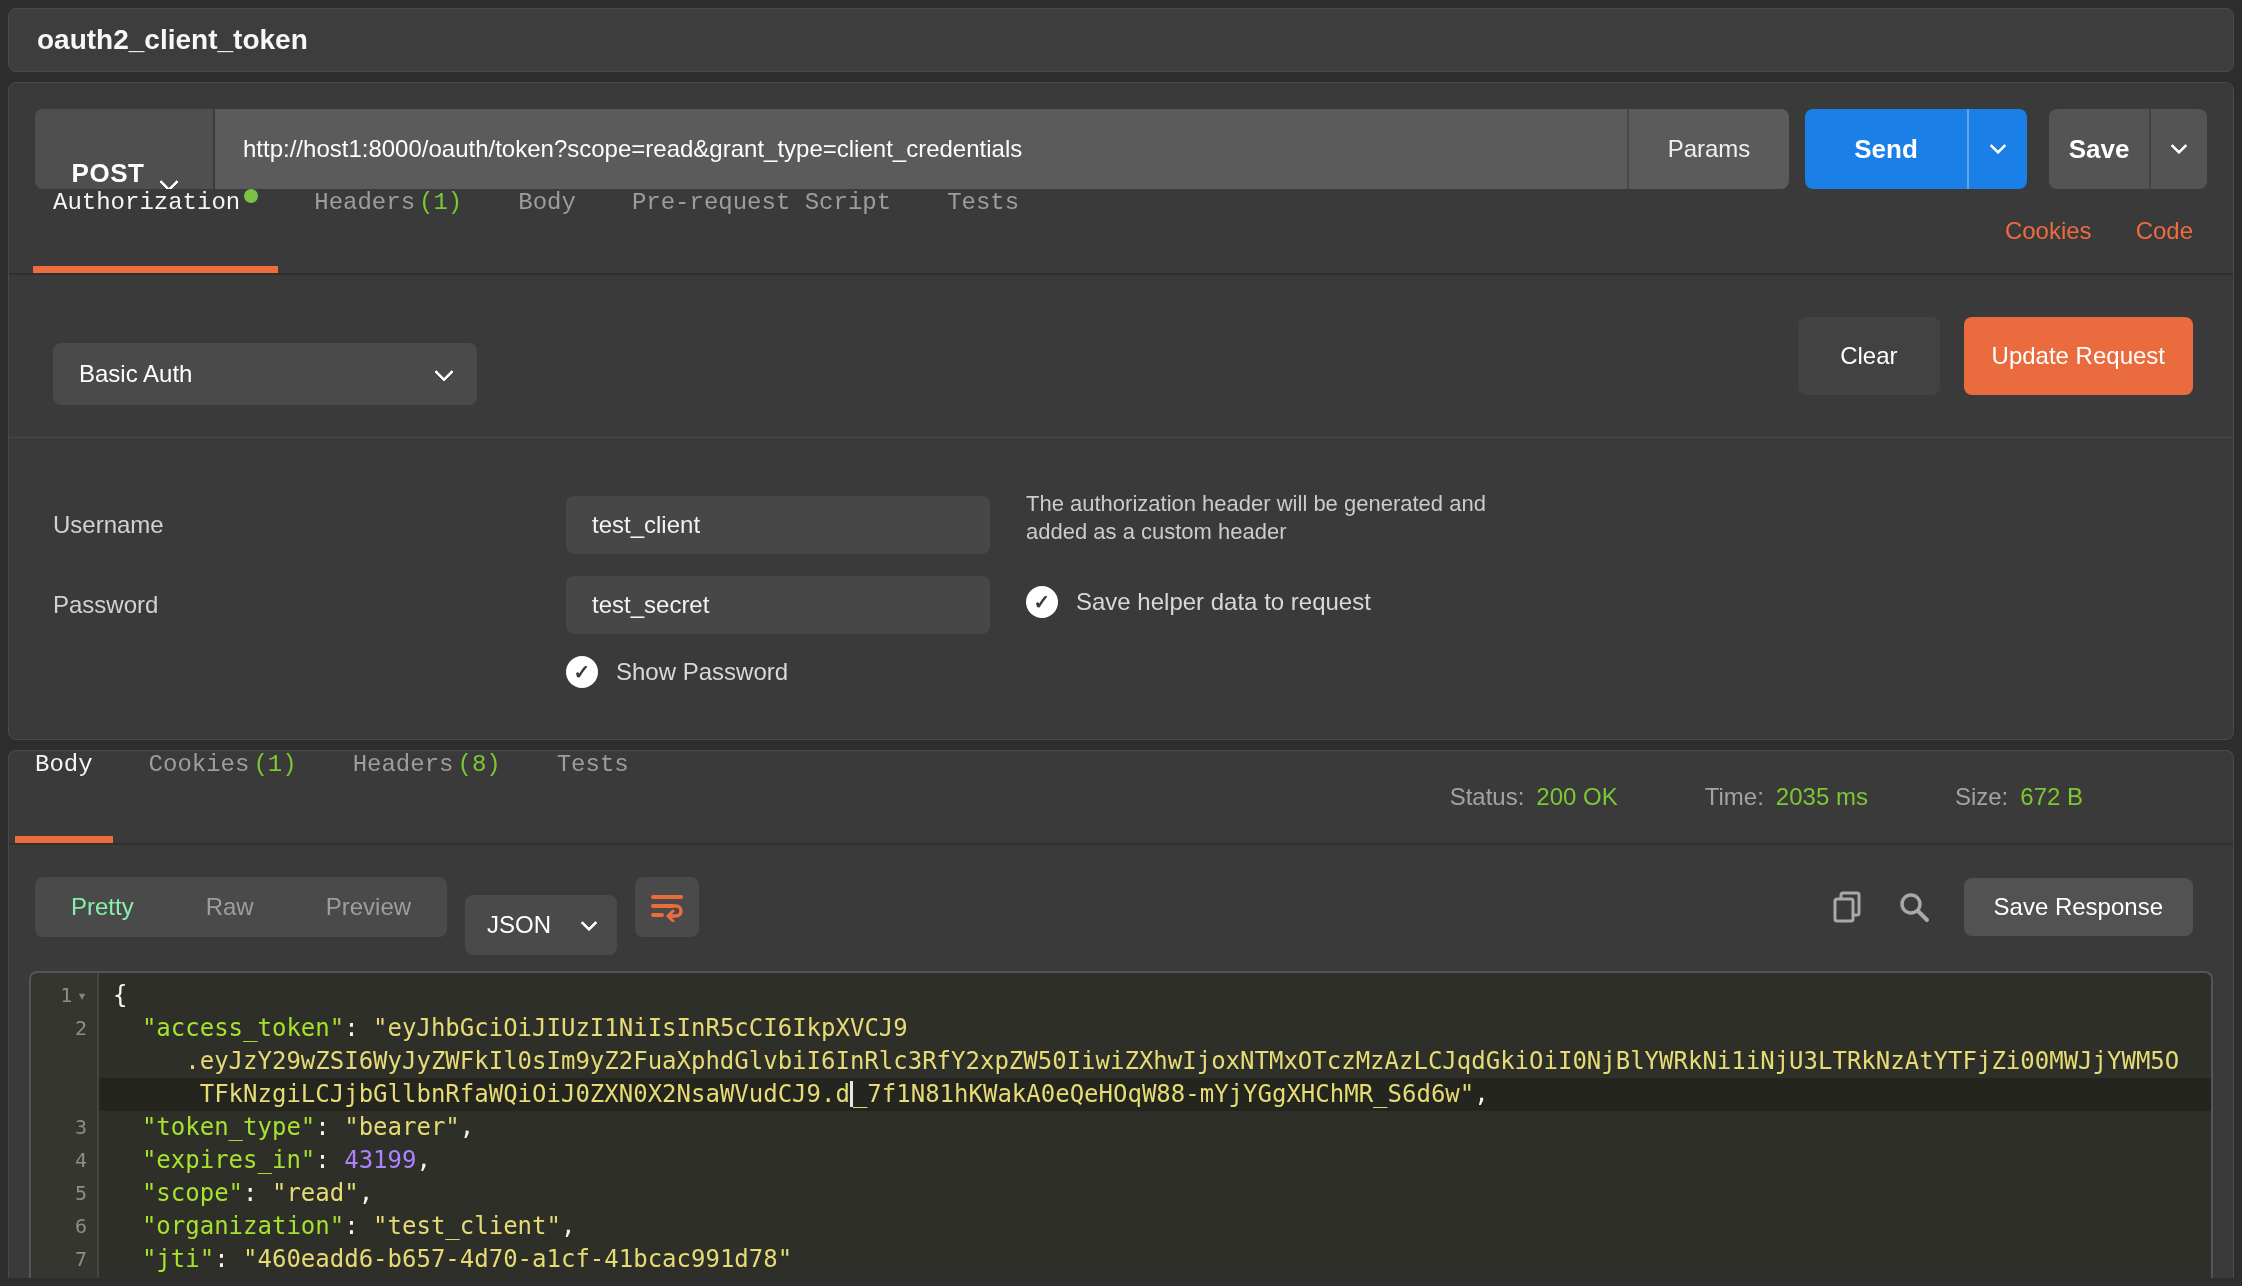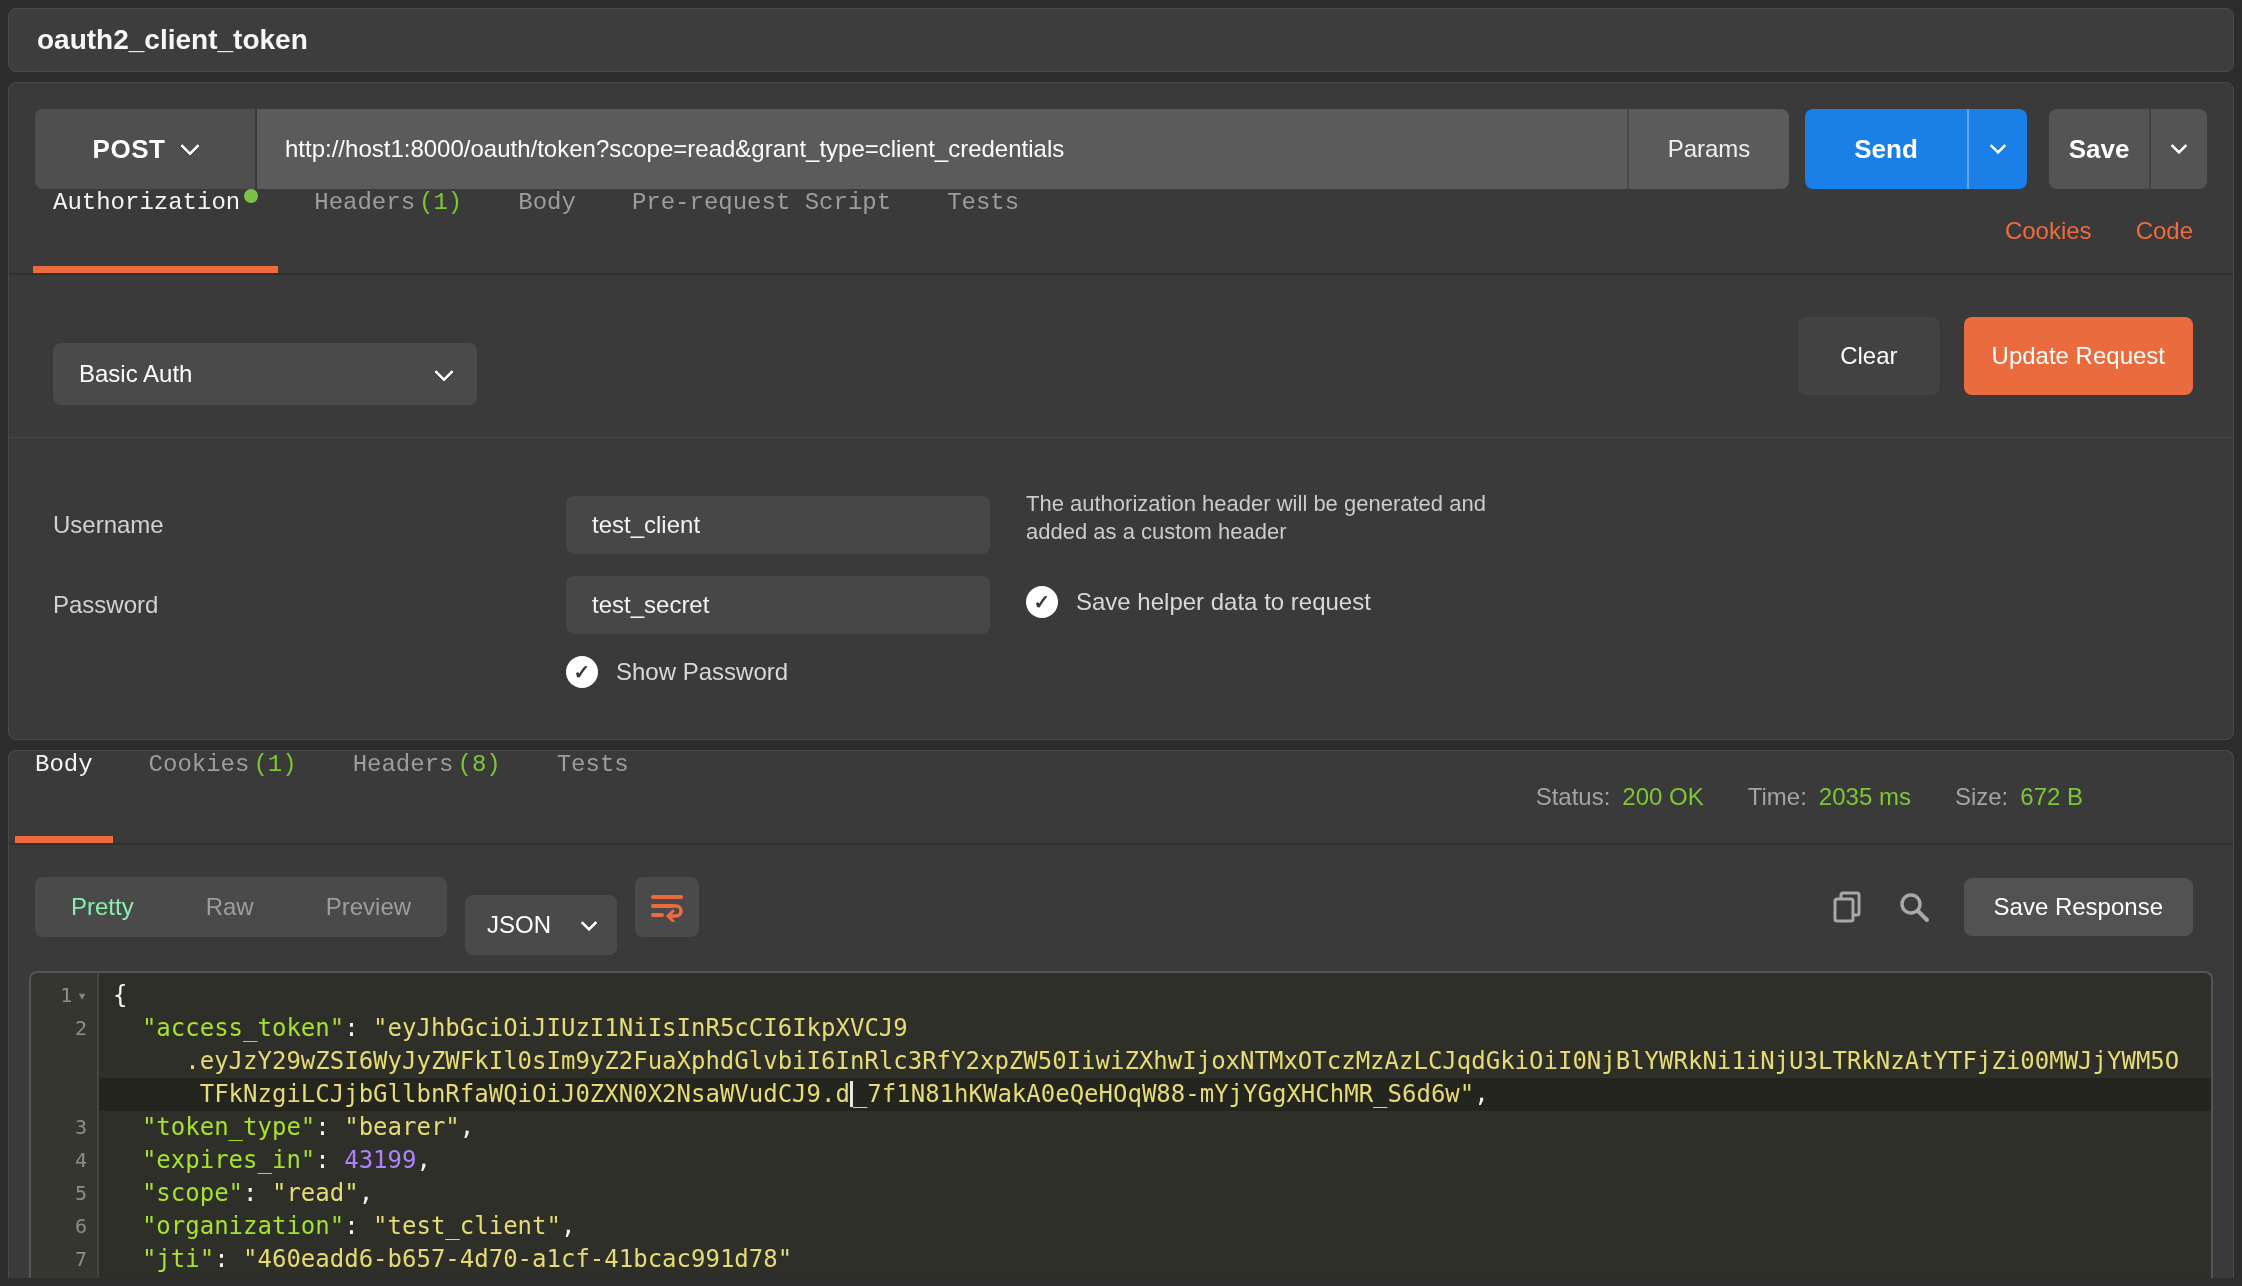--- a/index.html
+++ b/index.html
@@ -9,22 +9,22 @@
 
   
   .title-panel { margin:8px 8px 0; height:64px; background:#3d3d3d;
                  display:flex; align-items:center; padding-left:28px; }
   .title-panel h1 { font-size:28px; font-weight:bold; color:#f7f7f7; }
 
   
   .request-panel { margin:10px 8px 0; height:658px; }
   .request-bar { margin:26px 26px 0; height:80px; display:flex; align-items:stretch; }
   .req-group { display:flex; flex:1; border-radius:8px; overflow:hidden; }
-  .method { width:222px; background:#4f4f4f; border:none; border-right:2px solid #3b3b3b;
-            display:flex; align-items:center; justify-content:center; gap:18px; cursor:pointer; }
+  .method { width:180px; background:#4f4f4f; border:none; border-right:2px solid #3b3b3b;
+            display:flex; align-items:flex-end; justify-content:center; gap:18px; cursor:pointer; }
   .method-label { font-size:26px; font-weight:bold; color:#fff; letter-spacing:.5px; }
   .chev { width:14px; height:14px; border-right:3px solid #fff; border-bottom:3px solid #fff;
           transform:rotate(45deg); margin-top:-7px; border-radius:1px; flex:none; }
   .url { flex:1; background:#5b5b5b; display:flex; align-items:center; padding-left:28px; }
   .url span { font-size:24px; color:#fdfdfd; }
   .params { width:162px; background:#5b5b5b; border:none; border-left:2px solid #4a4a4a;
             font-size:24px; color:#f0f0f0; cursor:pointer; }
   .split { display:flex; border-radius:8px; overflow:hidden; flex:none; }
   .split.send { margin-left:16px; }
   .split.save { margin-left:22px; }
@@ -77,21 +77,21 @@
   .helper-col { position:absolute; left:1017px; top:52px; width:620px; }
   .note { font-size:22px; line-height:28px; color:#cbcbcb; margin-bottom:40px; }
   .toggle-row2 { display:flex; align-items:center; gap:18px; }
 
   
   .response-panel { margin:10px 8px 0; height:528px; display:flex; flex-direction:column;
                     border-bottom:none; border-radius:8px 8px 0 0; }
   .resp-header { height:94px; display:flex; align-items:stretch;
                  border-bottom:2px solid #2f2f2f; padding:0 0 0 26px; }
   .resp-tabs { display:flex; align-items:center; border-bottom:none; padding:0; height:auto; }
-  .status-cluster { margin-left:auto; margin-right:150px; display:flex; align-items:center; }
+  .status-cluster { margin-left:auto; margin-right:150px; display:flex; align-items:center;gap:43px; }
   .sgroup { display:flex; gap:12px; margin-left:44px; font-size:24px; }
   .slabel { color:#a3a3a3; }
   .sval { color:#7cc832; }
 
   .resp-toolbar { display:flex; align-items:center; gap:18px; padding:14px 40px 0 26px; }
   .seg { display:flex; background:#4a4a4a; border-radius:8px; overflow:hidden; }
   .seg-item { height:60px; padding:0 36px; border:none; background:transparent;
               font-size:24px; color:#9d9d9d; cursor:pointer; }
   .seg-item.active { color:#86efac; }
   .selectbox.small { width:152px; height:60px; padding:0 22px; }

